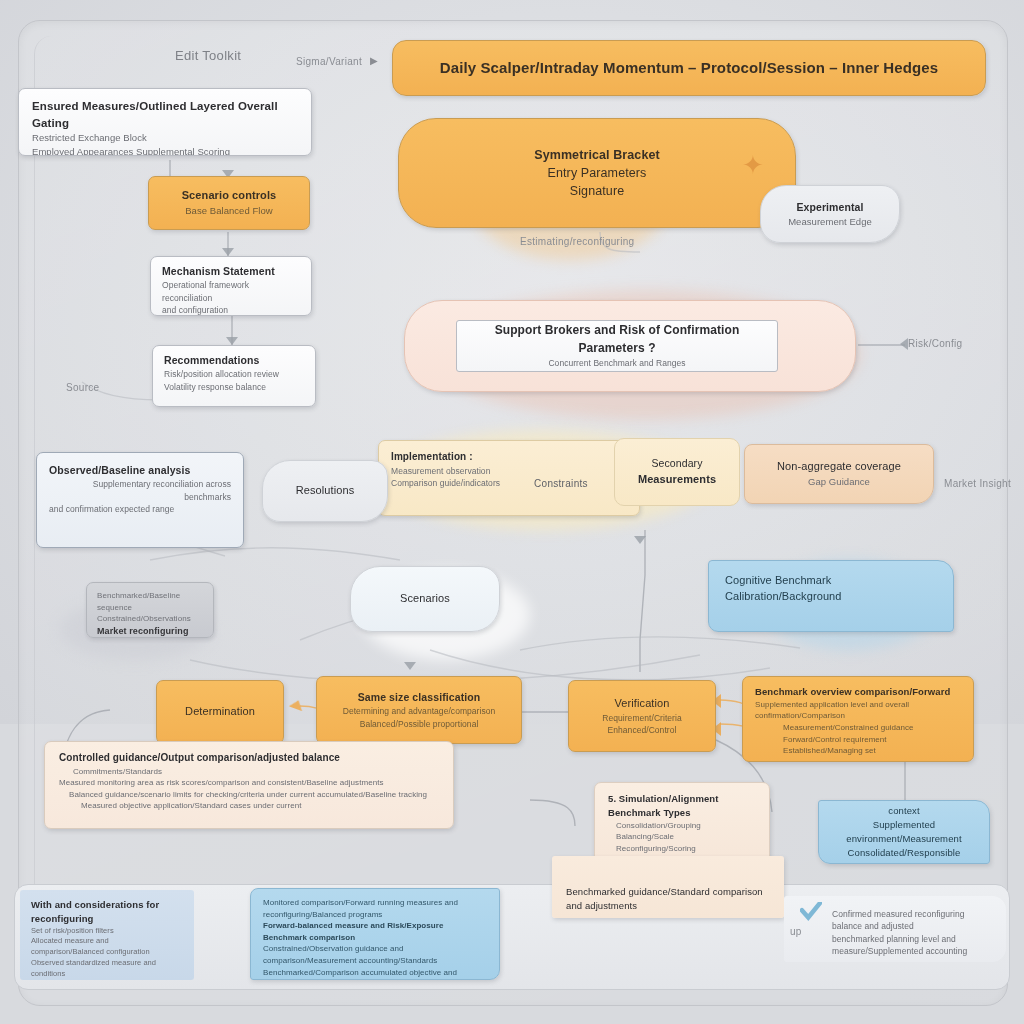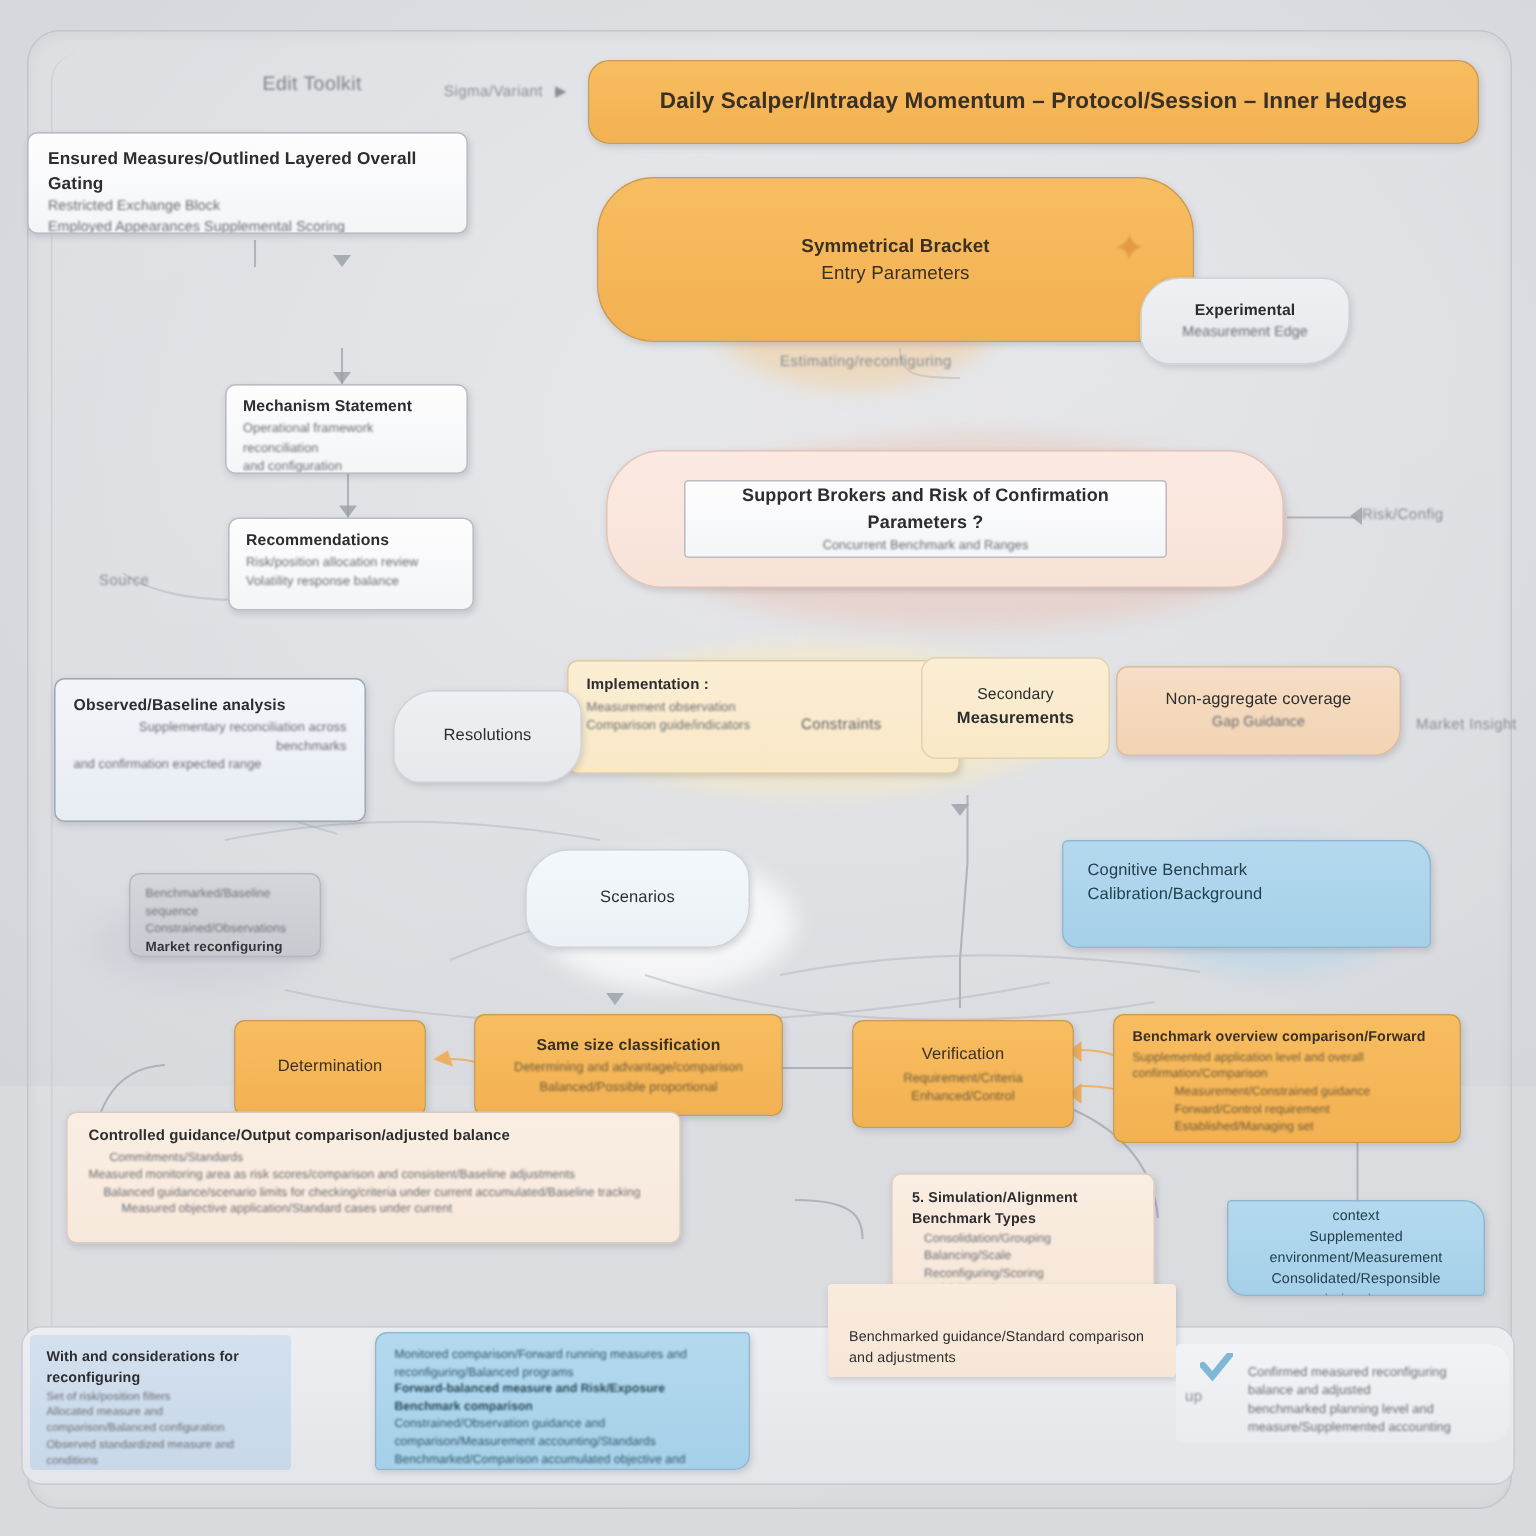--- a/index.html
+++ b/index.html
@@ -196,29 +196,34 @@
 
   <div class="node white" style="left:18px;top:88px;width:294px;height:68px;padding:9px 13px;">
     <span class="t">Ensured Measures/Outlined Layered Overall Gating</span>
     <span class="s">Restricted Exchange Block</span>
     <span class="s">Employed Appearances Supplemental Scoring</span>
   </div>
 
   <div class="node orange bigsoft center" style="left:398px;top:118px;width:398px;height:110px;display:flex;flex-direction:column;justify-content:center;">
     <span class="t" style="font-size:12.5px;">Symmetrical Bracket</span>
     <span class="t" style="font-size:12.5px;font-weight:normal;">Entry Parameters</span>
+    <span class="t" style="font-size:12.5px;font-weight:normal;">Signature</span>
   </div>
   <div class="flabel" style="left:742px;top:150px;color:#e39a44;font-size:26px;">✦</div>
 
   <div class="node ghost center" style="left:760px;top:185px;width:140px;height:58px;border-radius:26px 18px 30px 20px;display:flex;flex-direction:column;justify-content:center;">
     <span class="t" style="font-size:10.5px;">Experimental</span>
     <span class="s">Measurement Edge</span>
   </div>
   <div class="flabel" style="left:520px;top:236px;">Estimating/reconfiguring</div>
 
+  <div class="node orange center" style="left:148px;top:176px;width:162px;height:54px;display:flex;flex-direction:column;justify-content:center;">
+    <span class="t" style="font-size:11px;">Scenario controls</span>
+    <span class="s">Base Balanced Flow</span>
+  </div>
 
   <div class="node white" style="left:150px;top:256px;width:162px;height:60px;padding:7px 11px;">
     <span class="t" style="font-size:10.5px;">Mechanism Statement</span>
     <span class="s" style="font-size:8.5px;">Operational framework reconciliation</span>
     <span class="s" style="font-size:8.5px;">and configuration</span>
   </div>
 
   <div class="node white" style="left:152px;top:345px;width:164px;height:62px;padding:7px 11px;">
     <span class="t" style="font-size:10.5px;">Recommendations</span>
     <span class="s" style="font-size:8.5px;">Risk/position allocation review</span>

